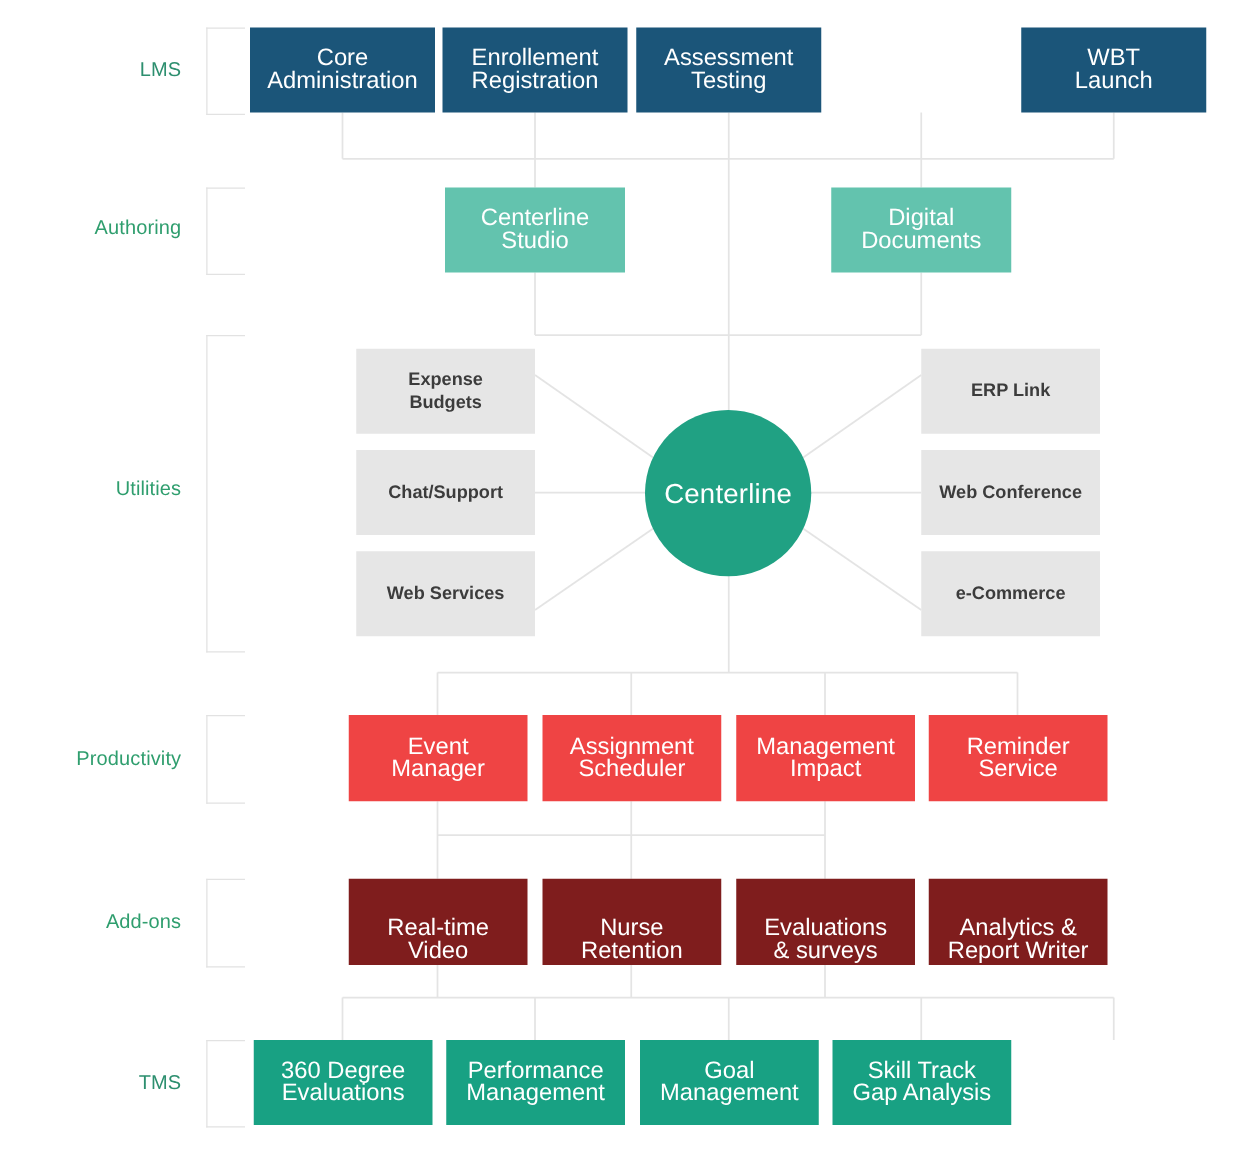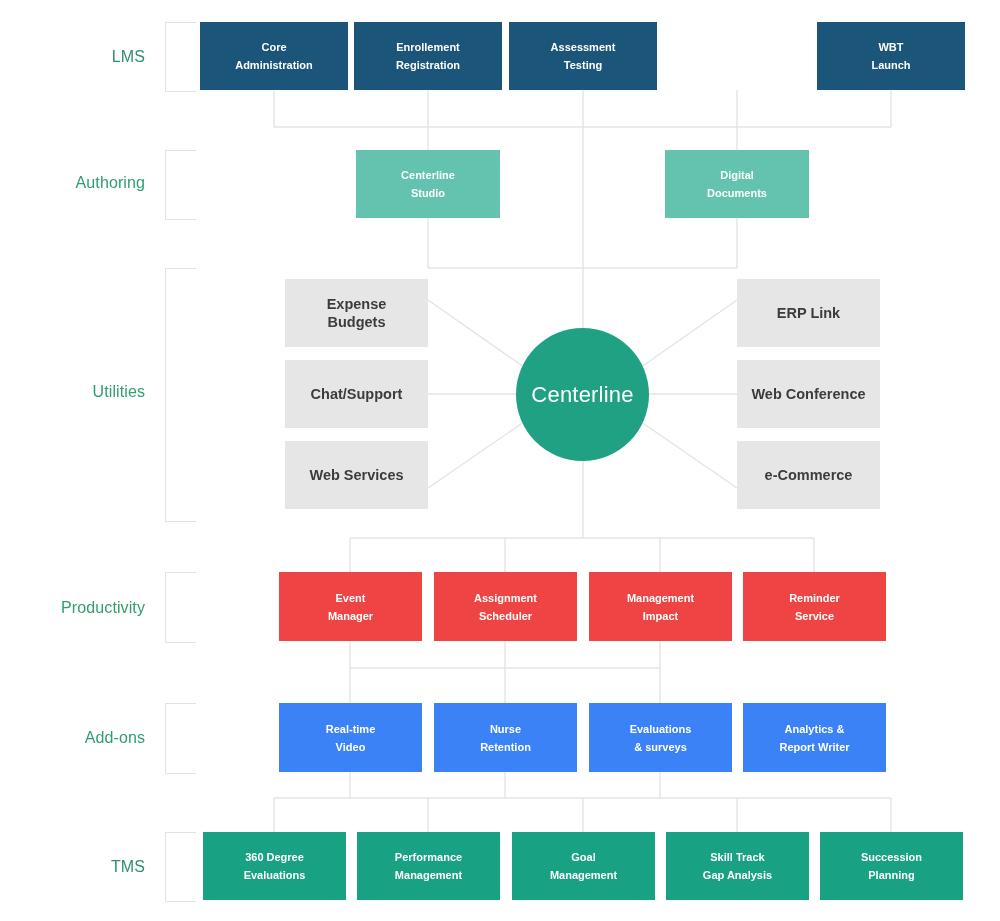--- a/index.html
+++ b/index.html
@@ -35,31 +35,31 @@
   }
 
   
   .node{
     position:absolute;
     display:flex;
     align-items:center;
     justify-content:center;
     text-align:center;
     box-sizing:border-box;
-    font-weight:bold;
-    font-size:11px;
+    font-weight:normal;
+    font-size:19px;
     line-height:18px;
     color:#ffffff;
     padding:2px 4px;
   }
   .node span{display:block;}
   .node.lms{background:#1b5579;}
   .node.authoring{background:#63c3ae;}
   .node.productivity{background:#ef4444;}
-  .node.addons{background:#3b82f6;}
+  .node.addons{background:#7f1d1d;align-items:flex-end;}
   .node.tms{background:#18a183;}
   .node.utility{
     background:#e6e6e6;
     color:#3c3c3c;
     font-weight:bold;
     font-size:14.5px;
   }
 
   
   .hub{
@@ -295,20 +295,14 @@
       <span>Goal</span>
       <span>Management</span>
     </div>
   </div>
   <div class="node tms" style="left:666px;top:832px;width:143px;height:68px;">
     <div>
       <span>Skill Track</span>
       <span>Gap Analysis</span>
     </div>
   </div>
-  <div class="node tms" style="left:820px;top:832px;width:143px;height:68px;">
-    <div>
-      <span>Succession</span>
-      <span>Planning</span>
-    </div>
-  </div>
 
 </div>
 
 </body></html>

